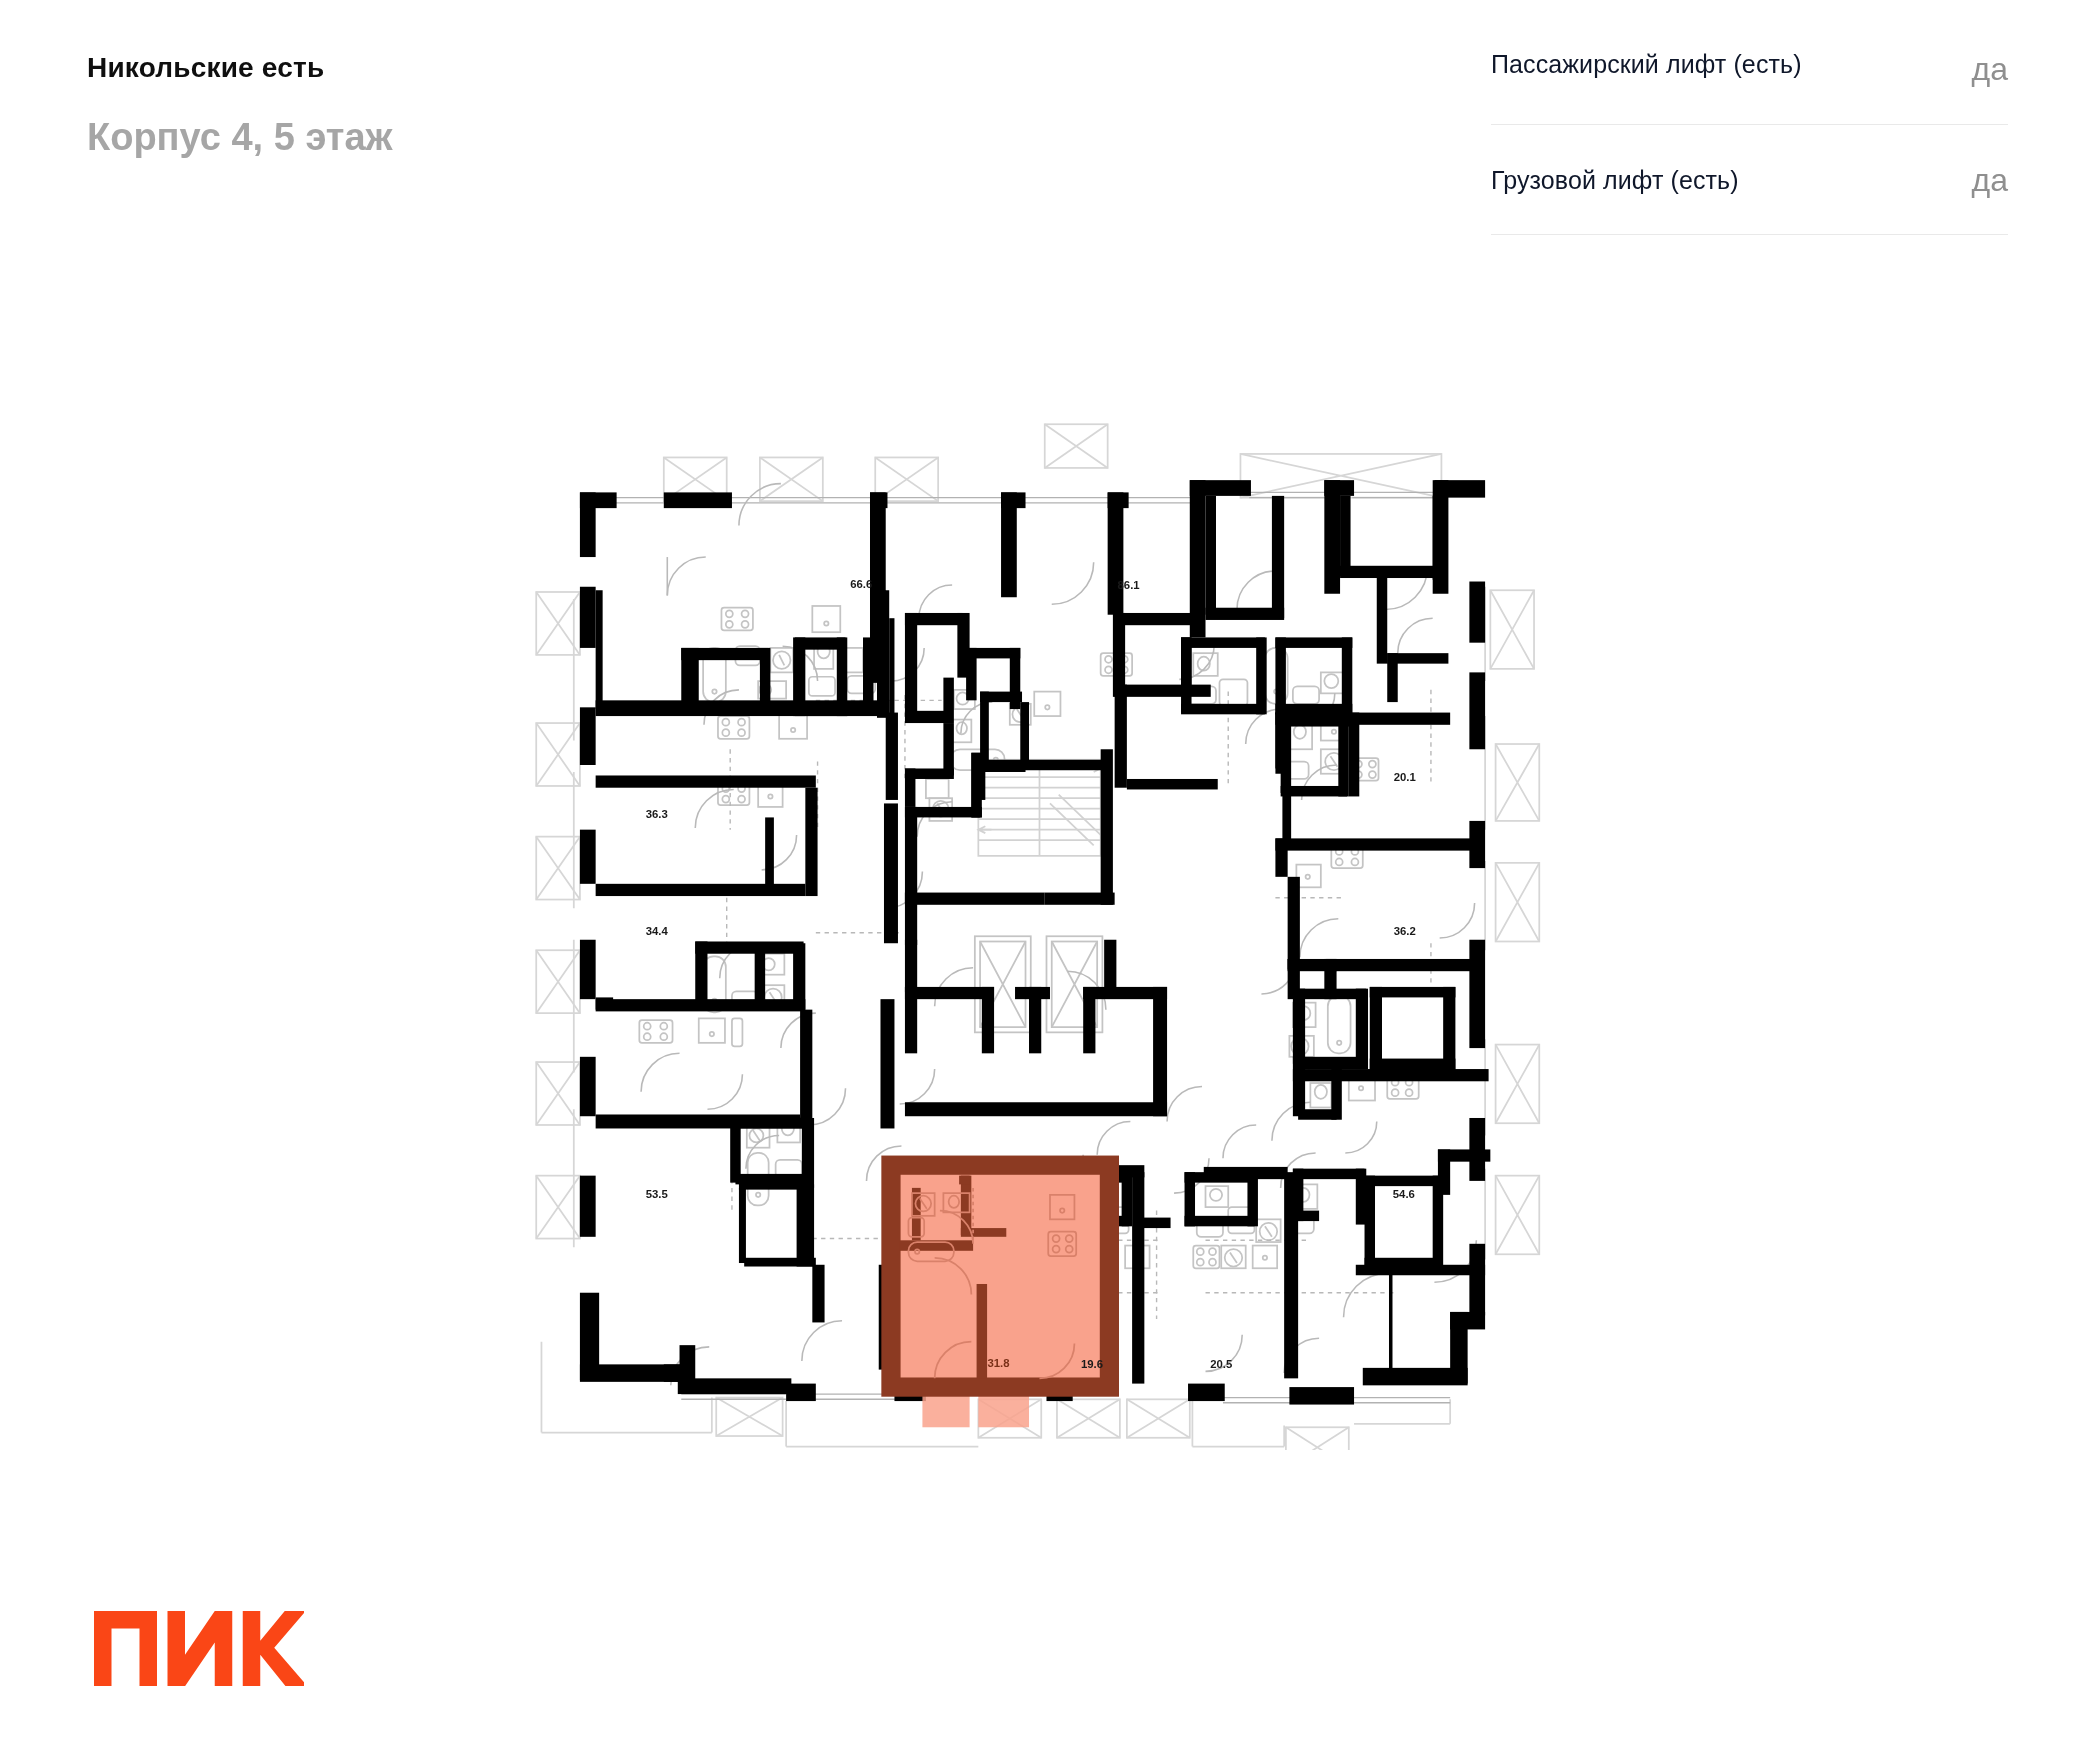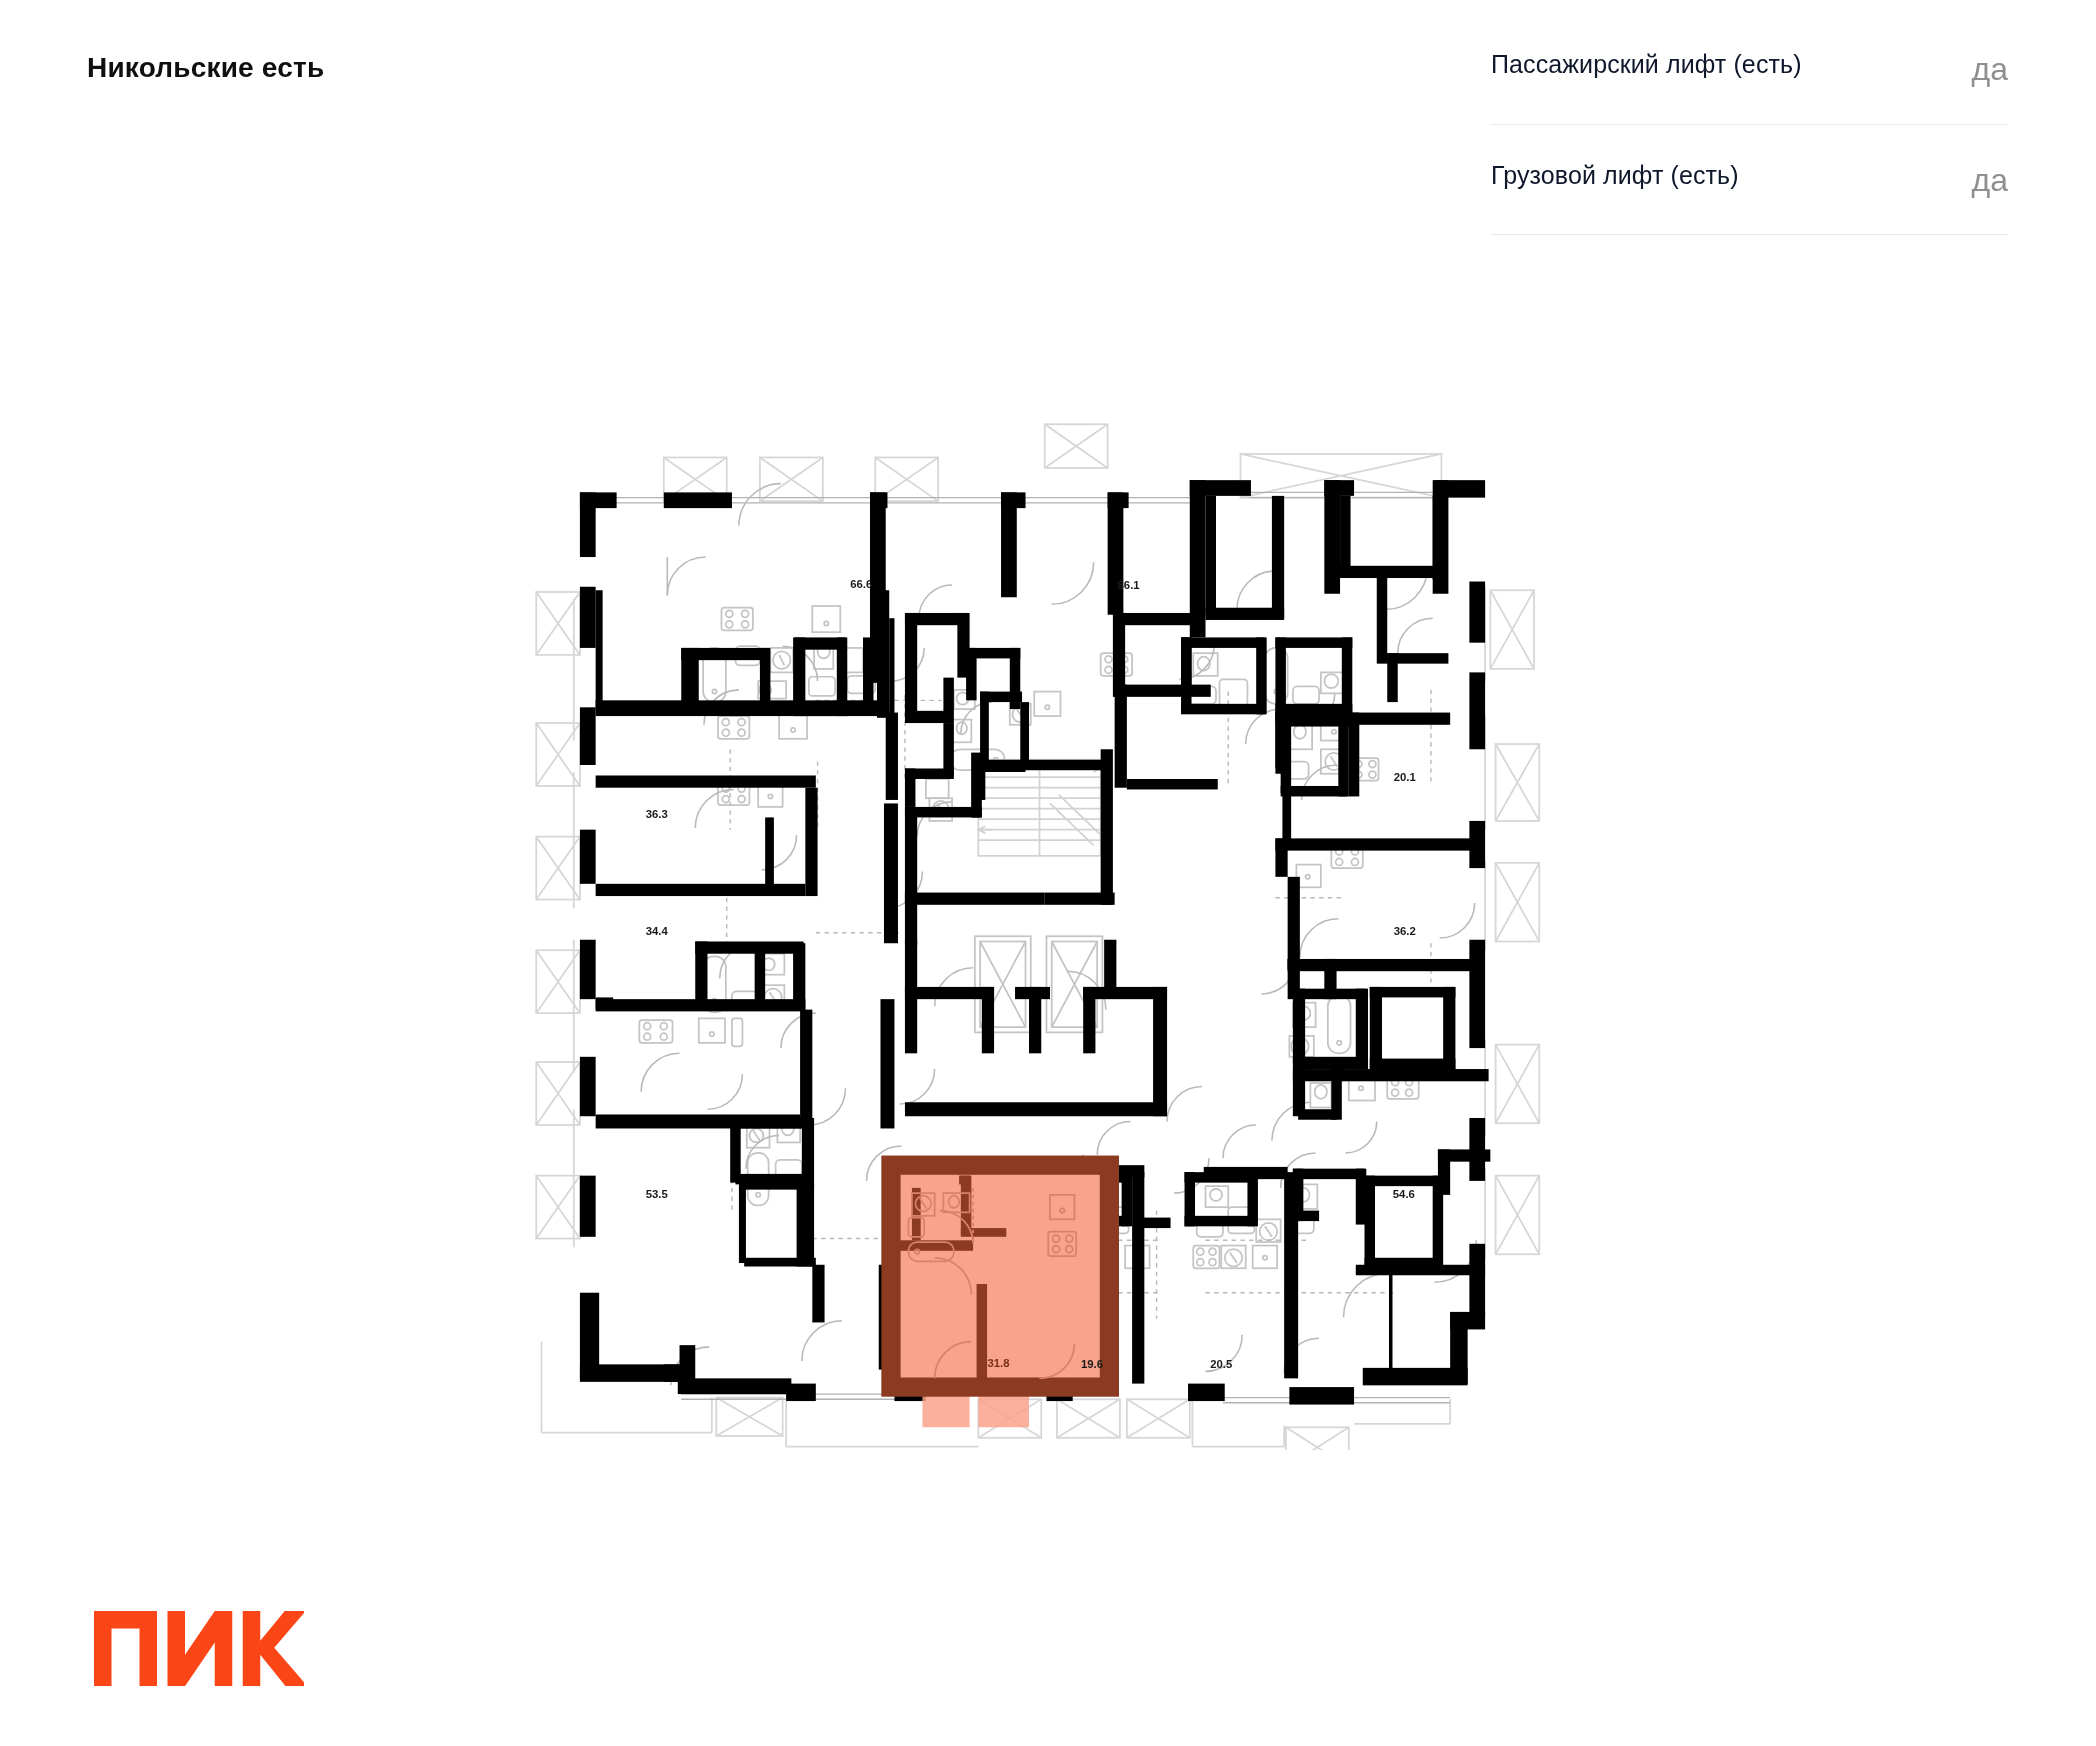--- a/index.html
+++ b/index.html
@@ -38,21 +38,21 @@
   #specs{
     position:absolute; left:1491px; top:49px; width:517px;
   }
   .spec-row{
     position:relative;
     display:flex; align-items:flex-start; justify-content:space-between;
     padding:0 0 33px 0;
     border-bottom:1.7px solid #e9e9e9;
     margin-bottom:35px;
   }
-  .spec-row:last-child{margin-bottom:16px;}
+  .spec-row:last-child{margin-bottom:16px;align-items:center;}
   .spec-label{
     font-size:25px; font-weight:400; color:#0f172a; line-height:1.25;
     letter-spacing:0.1px;
   }
   .spec-value{
     font-size:32px; font-weight:400; color:#8f8f8f; line-height:1.3;
     padding-left:21px; white-space:nowrap;
   }
 
   
@@ -70,20 +70,21 @@
 </style>
 </head>
 <body>
 
 <div id="header">
 
   <div id="title-block">
     <div id="project-name">Никольские есть</div>
 
 
+    <div id="apt-subtitle">Корпус 4, 5 этаж</div>
   </div>
 
   <div id="specs">
     <div class="spec-row">
       <span class="spec-label">Пассажирский лифт (есть)</span>
       <span class="spec-value">да</span>
     </div>
     <div class="spec-row">
       <span class="spec-label">Грузовой лифт (есть)</span>
       <span class="spec-value">да</span>

